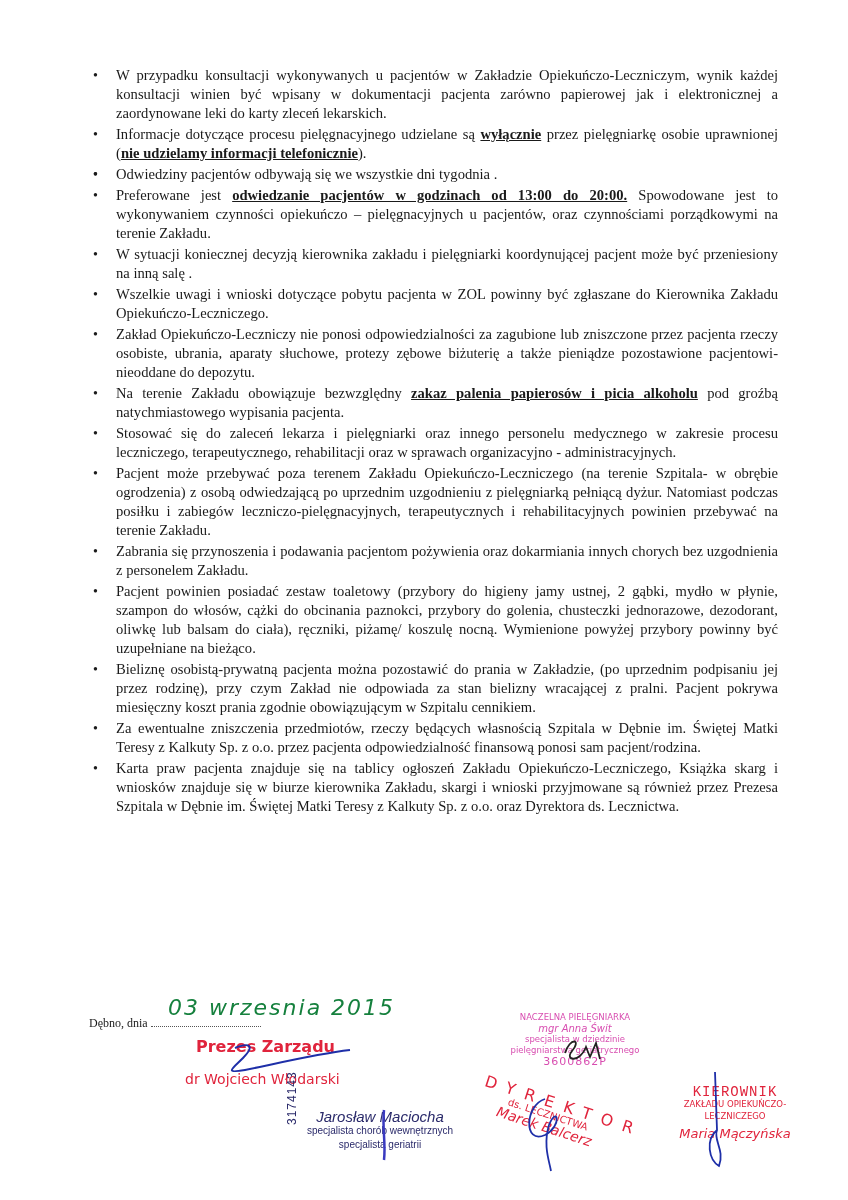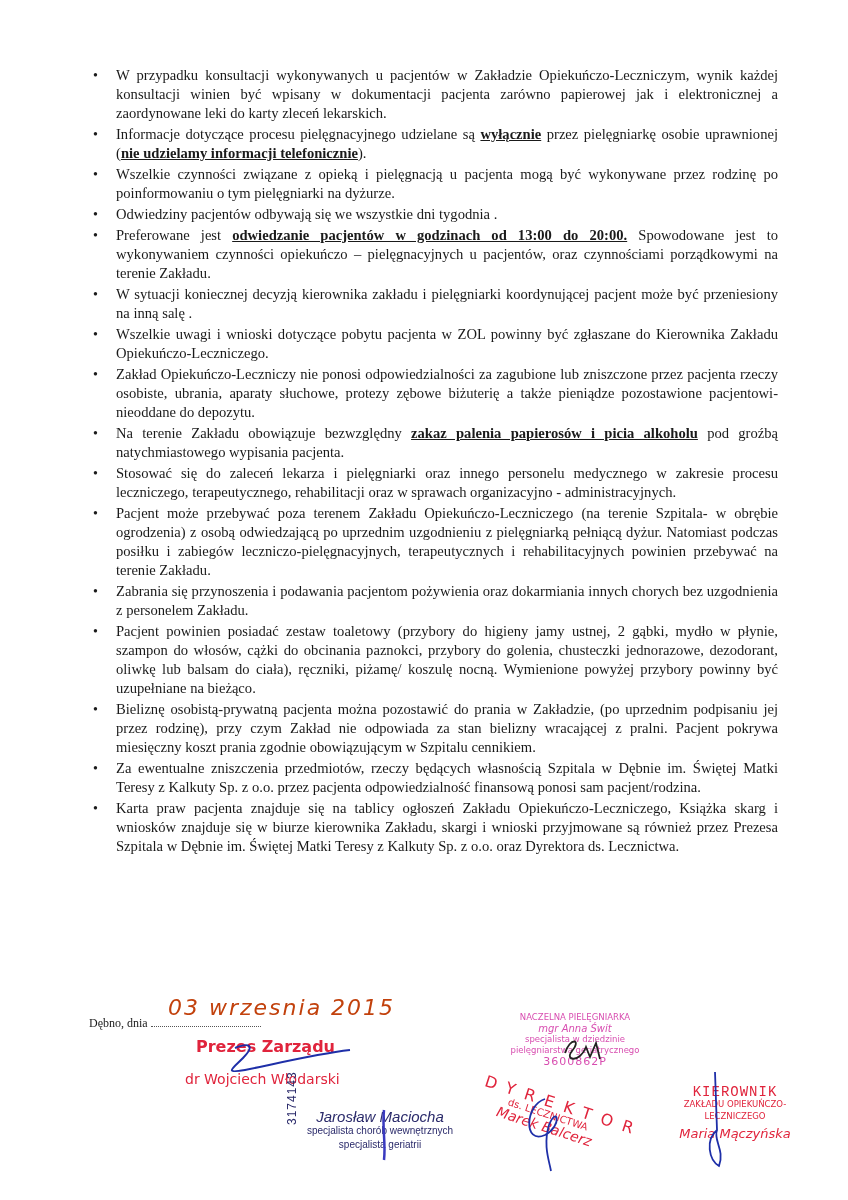--- a/index.html
+++ b/index.html
@@ -5,21 +5,21 @@
   html, body { margin:0; padding:0; }
   body { width:848px; height:1200px; background:#ffffff; position:relative; overflow:hidden;
          font-family:"Liberation Serif","DejaVu Serif",serif; color:#1a1a1a; }
   .page { position:absolute; left:0; top:0; width:848px; height:1200px; }
   ul.rules { position:absolute; left:88px; top:66px; width:690px; margin:0; padding:0; list-style:none; }
   ul.rules li { position:relative; padding-left:28px; font-size:14.6px; line-height:19px; text-align:justify; margin-bottom:2px; }
   ul.rules li .bullet { position:absolute; left:5px; top:0; font-size:14px; }
   .emph { font-weight:bold; text-decoration:underline; }
   .place { position:absolute; left:89px; top:1016px; font-size:12px; font-family:"Liberation Serif",serif; }
   .place .dots { display:inline-block; width:110px; border-bottom:1px dotted #555; vertical-align:baseline; }
-  .hand { position:absolute; font-family:"DejaVu Sans",sans-serif; color:#c2410c; font-style:italic; }
+  .hand { position:absolute; font-family:"DejaVu Sans",sans-serif; color:#15803d; font-style:italic; }
   .date-hand { left:168px; top:995px; font-size:22px; letter-spacing:2px; }
   .stamp { position:absolute; color:#e0243c; font-family:"DejaVu Sans",sans-serif; text-align:center; }
   .stamp-prezes-title { left:196px; top:1037px; font-size:16px; font-weight:bold; }
   .stamp-prezes-name { left:185px; top:1071px; font-size:14px; }
   .stamp-pink { position:absolute; color:#d84db0; font-family:"DejaVu Sans",sans-serif; text-align:center; line-height:11px; }
   .stamp-naczelna { left:505px; top:1012px; width:140px; font-size:8.5px; }
   .stamp-naczelna .big { font-size:10px; font-style:italic; }
   .stamp-naczelna .num { font-size:11px; letter-spacing:1px; }
   .stamp-spec { position:absolute; left:300px; top:1110px; width:160px; text-align:center; color:#2a2a6a; font-family:"Liberation Sans",sans-serif; font-size:10px; line-height:14px; }
   .stamp-spec .name { font-style:italic; font-size:15px; }
@@ -32,21 +32,21 @@
   .stamp-kierownik .name { font-style:italic; font-size:13px; margin-top:6px; }
   svg.sig { position:absolute; overflow:visible; }
 </style>
 </head>
 <body>
 
 <div class="page">
   <ul class="rules" id="rules-list">
       <li><span class="bullet">•</span><span>W przypadku konsultacji wykonywanych u pacjentów w Zakładzie Opiekuńczo-Leczniczym, wynik każdej konsultacji winien być wpisany w dokumentacji pacjenta zarówno papierowej jak i elektronicznej a zaordynowane leki do karty zleceń lekarskich.</span></li>
       <li><span class="bullet">•</span><span>Informacje dotyczące procesu pielęgnacyjnego udzielane są </span><span class="emph">wyłącznie</span><span> przez pielęgniarkę osobie uprawnionej (</span><span class="emph">nie udzielamy informacji telefonicznie</span><span>).</span></li>
-      <li><span class="bullet">•</span><span>Wszelkie czynności związane z opieką i pielęgnacją u pacjenta mogą być wykonywane przez rodzinę po poinformowaniu o tym pielęgniarki na dyżurze.</span></li>
+      <li><span class="bullet">•</span></li>
       <li><span class="bullet">•</span><span>Odwiedziny pacjentów odbywają się we wszystkie dni tygodnia .</span></li>
       <li><span class="bullet">•</span><span>Preferowane jest </span><span class="emph">odwiedzanie pacjentów w godzinach od 13:00 do 20:00.</span><span> Spowodowane jest to wykonywaniem czynności opiekuńczo – pielęgnacyjnych u pacjentów, oraz czynnościami porządkowymi na terenie Zakładu.</span></li>
       <li><span class="bullet">•</span><span>W sytuacji koniecznej decyzją kierownika zakładu i pielęgniarki koordynującej pacjent może być przeniesiony na inną salę .</span></li>
       <li><span class="bullet">•</span><span>Wszelkie uwagi i wnioski dotyczące pobytu pacjenta w ZOL powinny być zgłaszane do Kierownika Zakładu Opiekuńczo-Leczniczego.</span></li>
       <li><span class="bullet">•</span><span>Zakład Opiekuńczo-Leczniczy nie ponosi odpowiedzialności za zagubione lub zniszczone przez pacjenta rzeczy osobiste, ubrania, aparaty słuchowe, protezy zębowe biżuterię a także pieniądze pozostawione pacjentowi- nieoddane do depozytu.</span></li>
       <li><span class="bullet">•</span><span>Na terenie Zakładu obowiązuje bezwzględny </span><span class="emph">zakaz palenia papierosów i picia alkoholu</span><span> pod groźbą natychmiastowego wypisania pacjenta.</span></li>
       <li><span class="bullet">•</span><span>Stosować się do zaleceń lekarza i pielęgniarki oraz innego personelu medycznego w zakresie procesu leczniczego, terapeutycznego, rehabilitacji oraz w sprawach organizacyjno - administracyjnych.</span></li>
       <li><span class="bullet">•</span><span>Pacjent może przebywać poza terenem Zakładu Opiekuńczo-Leczniczego (na terenie Szpitala- w obrębie ogrodzenia) z osobą odwiedzającą po uprzednim uzgodnieniu z pielęgniarką pełniącą dyżur. Natomiast podczas posiłku i zabiegów leczniczo-pielęgnacyjnych, terapeutycznych i rehabilitacyjnych powinien przebywać na terenie Zakładu.</span></li>
       <li><span class="bullet">•</span><span>Zabrania się przynoszenia i podawania pacjentom pożywienia oraz dokarmiania innych chorych bez uzgodnienia z personelem Zakładu.</span></li>
       <li><span class="bullet">•</span><span>Pacjent powinien posiadać zestaw toaletowy (przybory do higieny jamy ustnej, 2 gąbki, mydło w płynie, szampon do włosów, cążki do obcinania paznokci, przybory do golenia, chusteczki jednorazowe, dezodorant, oliwkę lub balsam do ciała), ręczniki, piżamę/ koszulę nocną. Wymienione powyżej przybory powinny być uzupełniane na bieżąco.</span></li>

